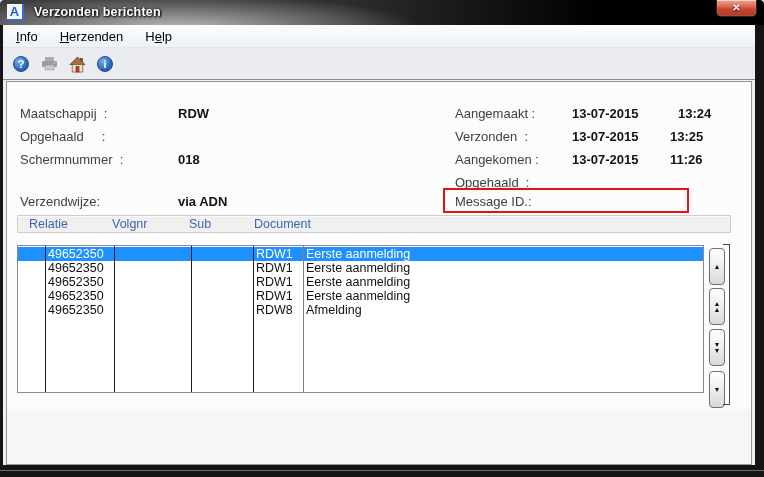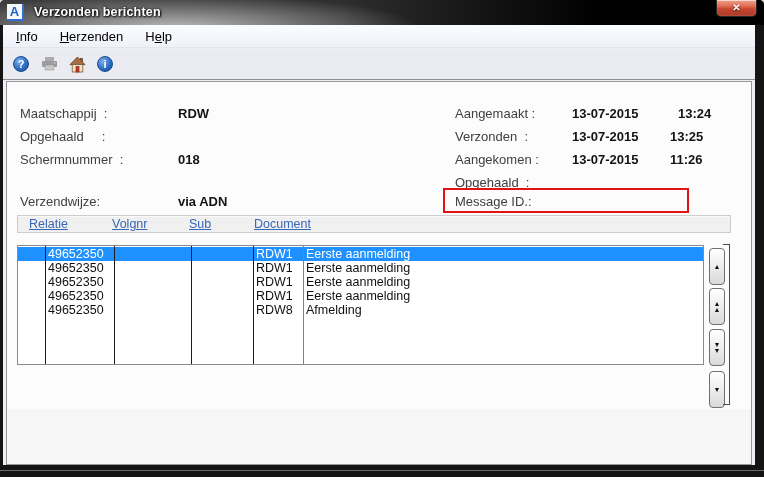--- a/index.html
+++ b/index.html
@@ -67,23 +67,23 @@
     background:#fcfcfc; border:1px solid #96969a;
   }
   .form-label { position:absolute; color:#404040; font-size:13px; white-space:pre; }
   .form-value { position:absolute; color:#141414; font-size:13px; font-weight:bold; white-space:pre; }
   .red-box { position:absolute; left:436px; top:106px; width:246px; height:25px; border:2px solid #e01414; }
   .grid-header {
     position:absolute; left:10px; top:133px; width:714px; height:18px;
     background:#f0f0f1; border:1px solid #cccccf;
     box-shadow:inset 0 1px 0 #fafafa;
   }
-  .grid-header .hlabel { position:absolute; top:1px; color:#3866b8; font-size:12.5px;text-decoration:underline; }
+  .grid-header .hlabel { position:absolute; top:1px; color:#3866b8; font-size:12.5px; }
   .list {
-    position:absolute; left:10px; top:163px; width:687px; height:120px;
+    position:absolute; left:10px; top:163px; width:687px; height:148px;
     background:#fff; border:1px solid #8a8a8a;
   }
   .col-line { position:absolute; top:0; bottom:0; width:1px; background:#1c1c1c; }
   .col-line.soft { background:#808080; }
   .row { position:absolute; left:0; right:0; height:14px; font-size:12.5px; color:#111; }
   .row.selected { background:#1e90ff; color:#fff; }
   .row span { position:absolute; line-height:14px; white-space:pre; }
   .cell-relatie { left:30px; }
   .cell-code { left:238px; }
   .cell-name { left:288px; }

